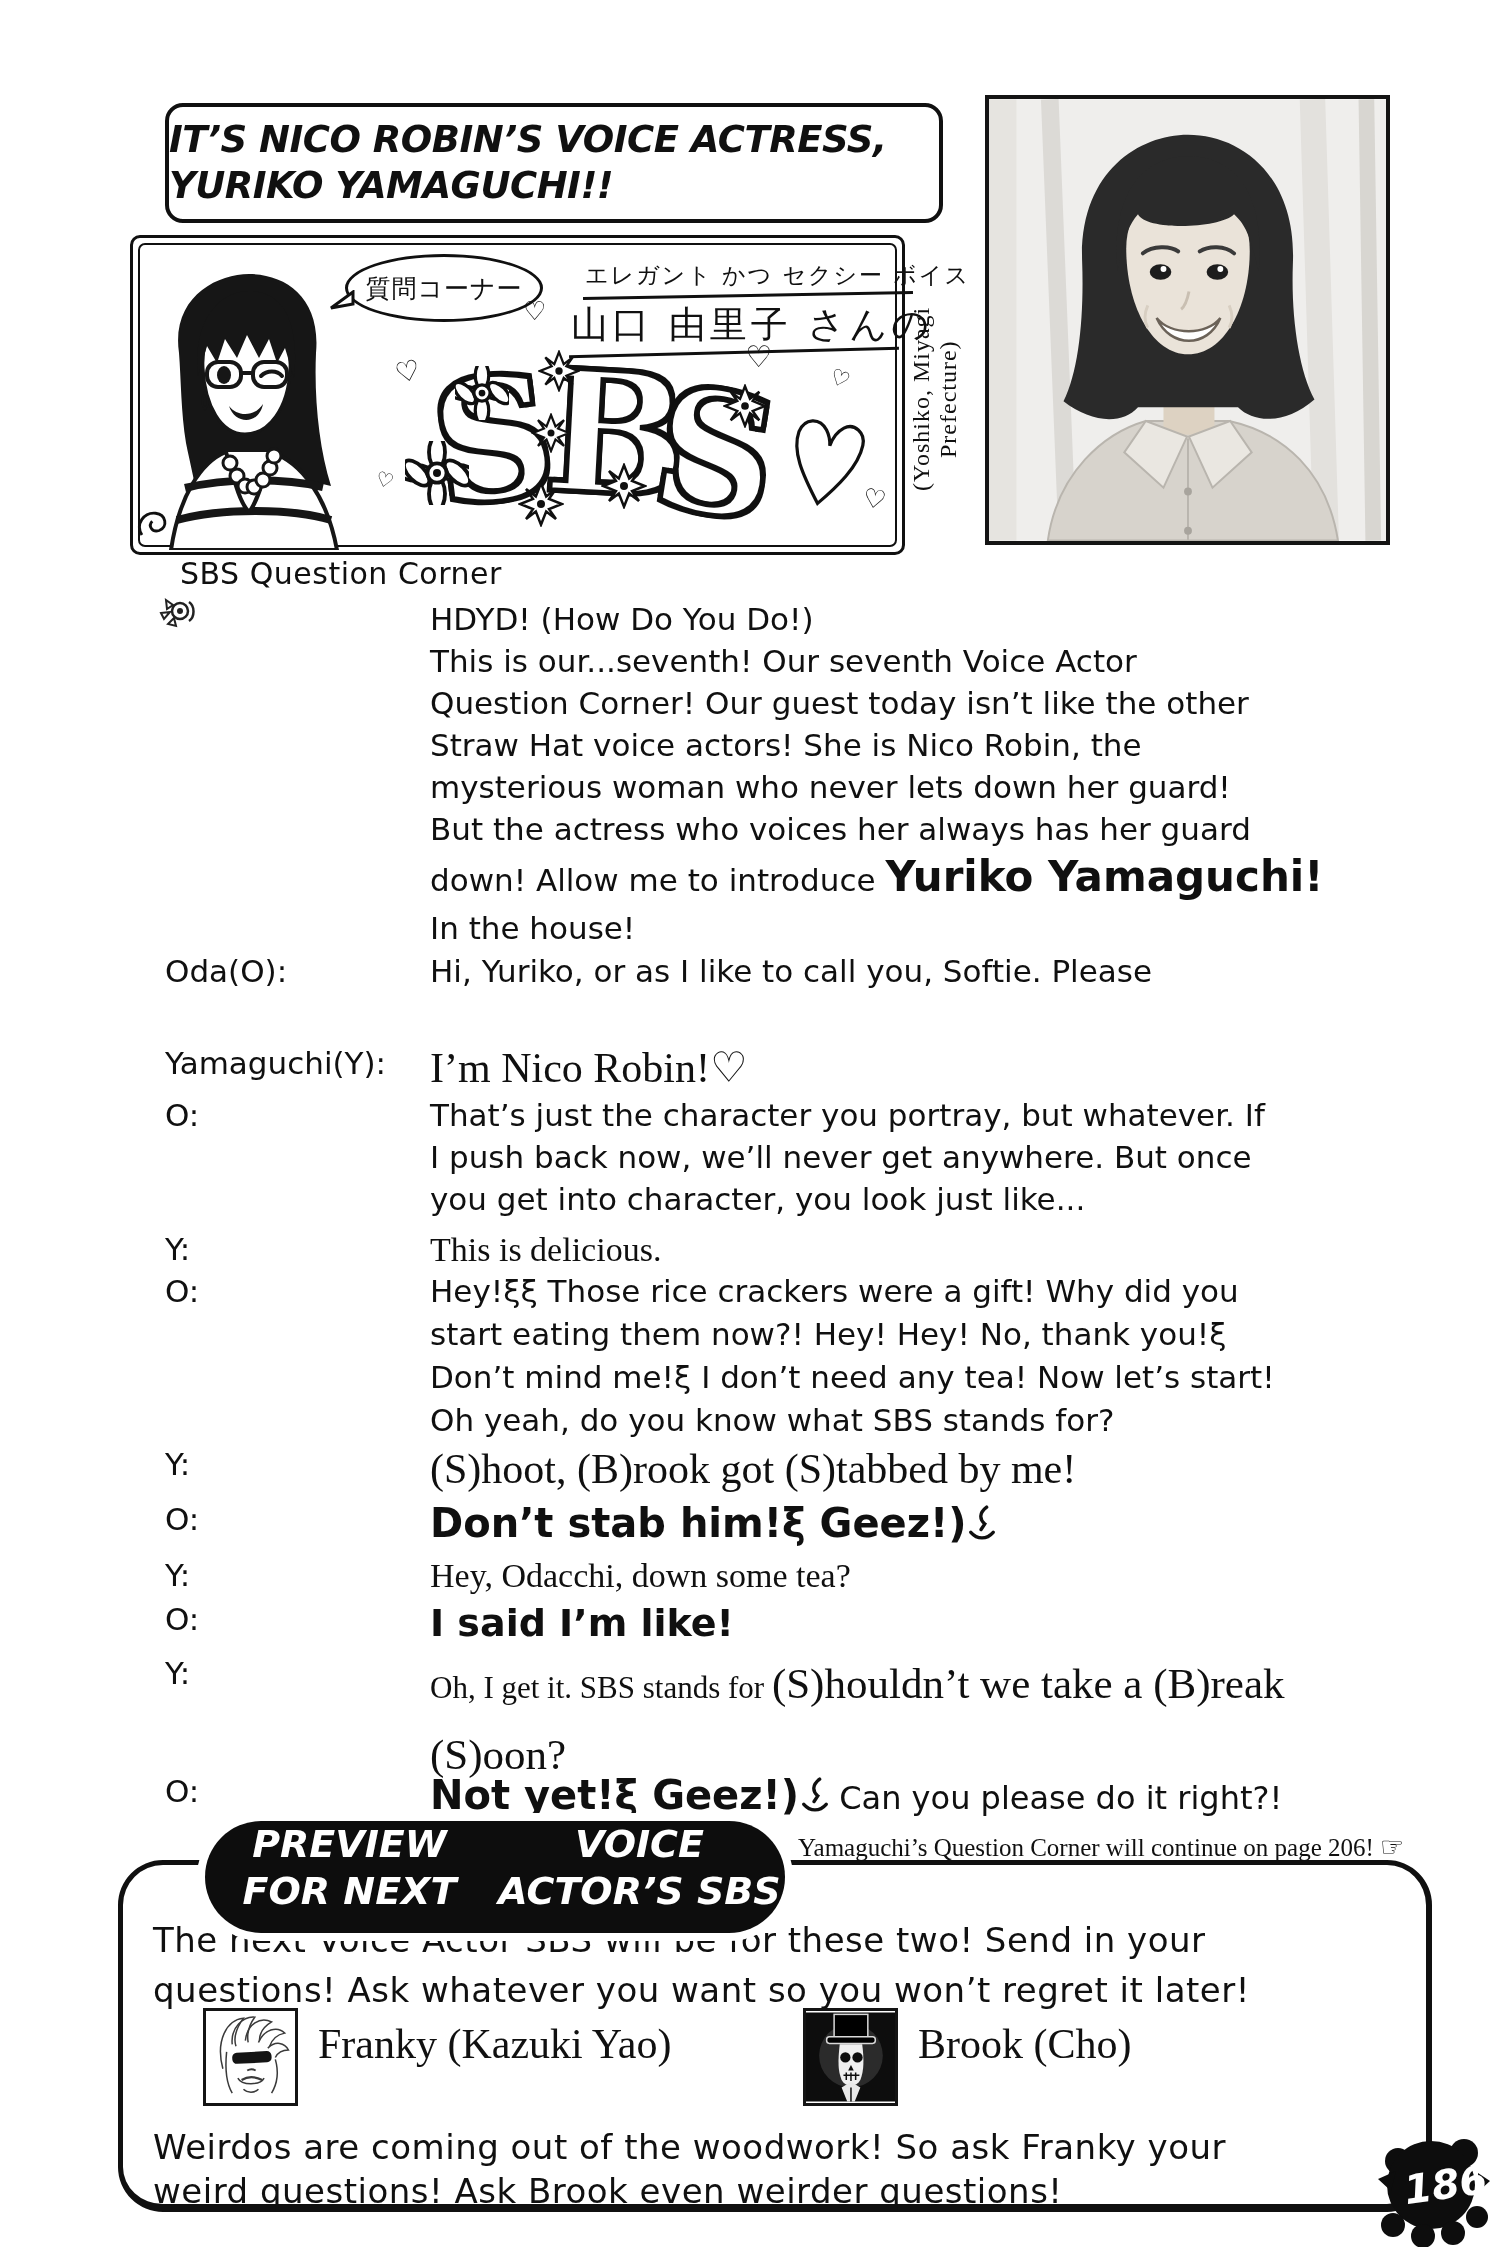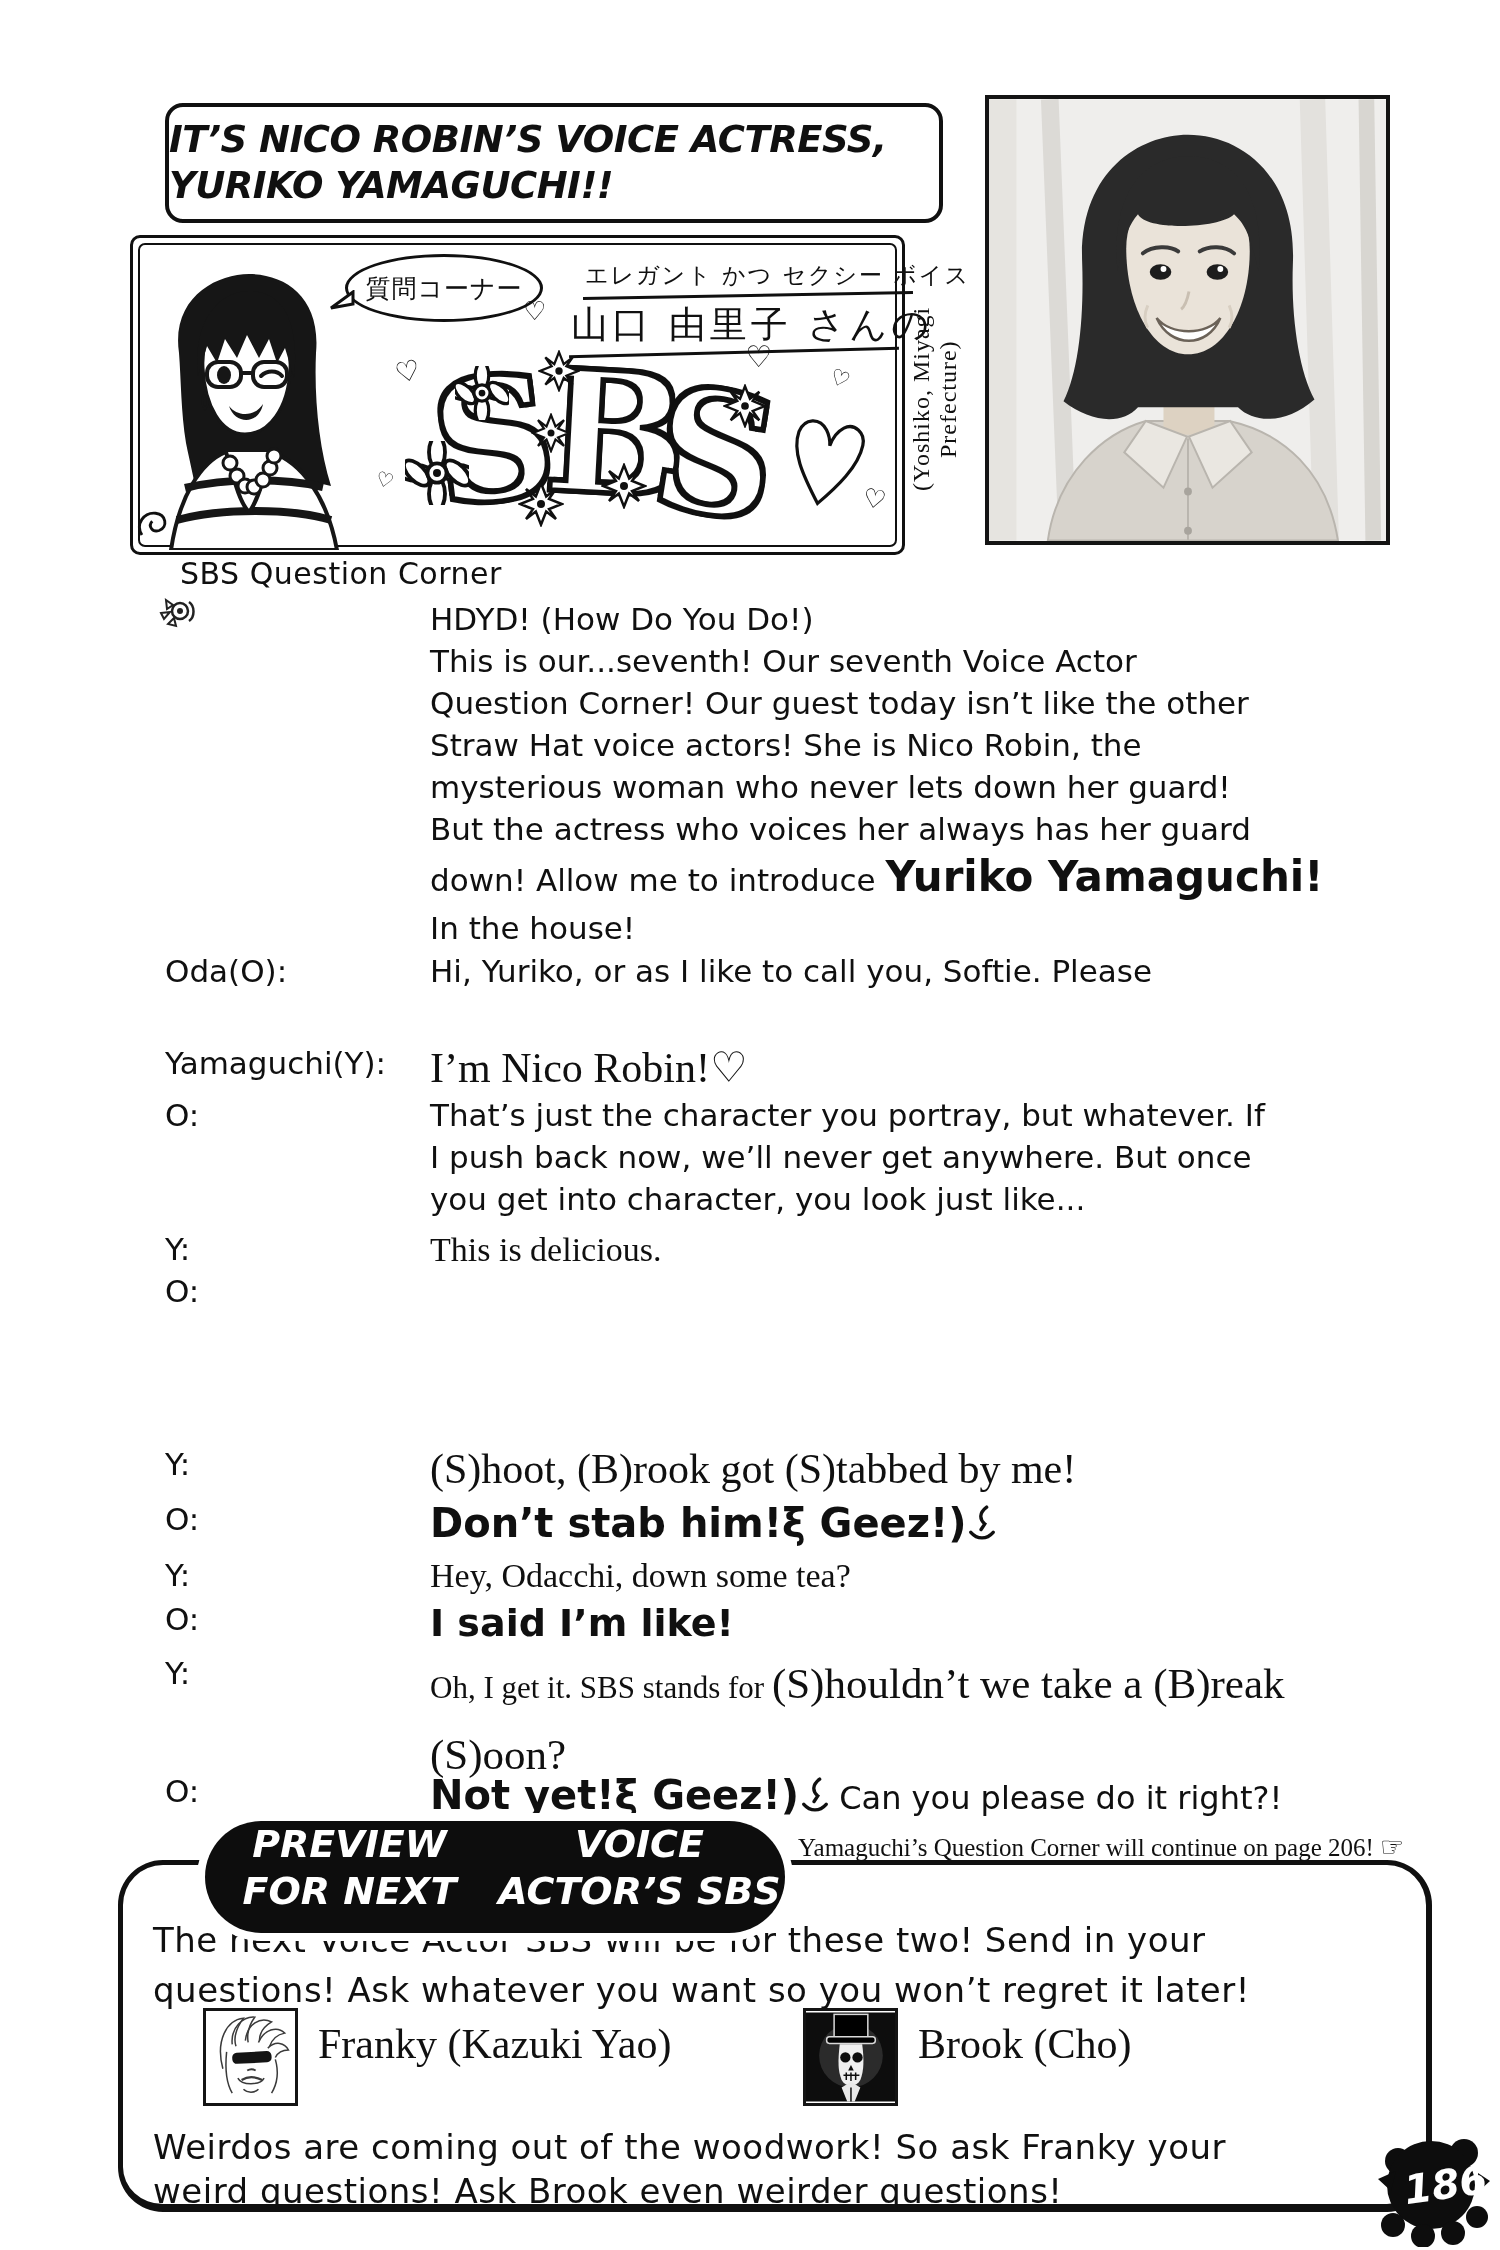--- a/index.html
+++ b/index.html
@@ -249,20 +249,26 @@
     </div>
   </div>
 
   <div class="row" style="top:1228px">
     <div class="lbl hand">Y:</div>
     <div class="txt serif s34">This is delicious.</div>
   </div>
 
   <div class="row" style="top:1270px">
     <div class="lbl hand">O:</div>
+    <div class="txt hand h31" style="line-height:43px">
+      <div>Hey!ξξ Those rice crackers were a gift! Why did you</div>
+      <div>start eating them now?! Hey! Hey! No, thank you!ξ</div>
+      <div>Don’t mind me!ξ I don’t need any tea! Now let’s start!</div>
+      <div>Oh yeah, do you know what SBS stands for?</div>
+    </div>
   </div>
 
   <div class="row" style="top:1443px">
     <div class="lbl hand">Y:</div>
     <div class="txt serif s42">(S)hoot, (B)rook got (S)tabbed by me!</div>
   </div>
 
   <div class="row" style="top:1498px">
     <div class="lbl hand">O:</div>
     <div class="txt hand hbig">

